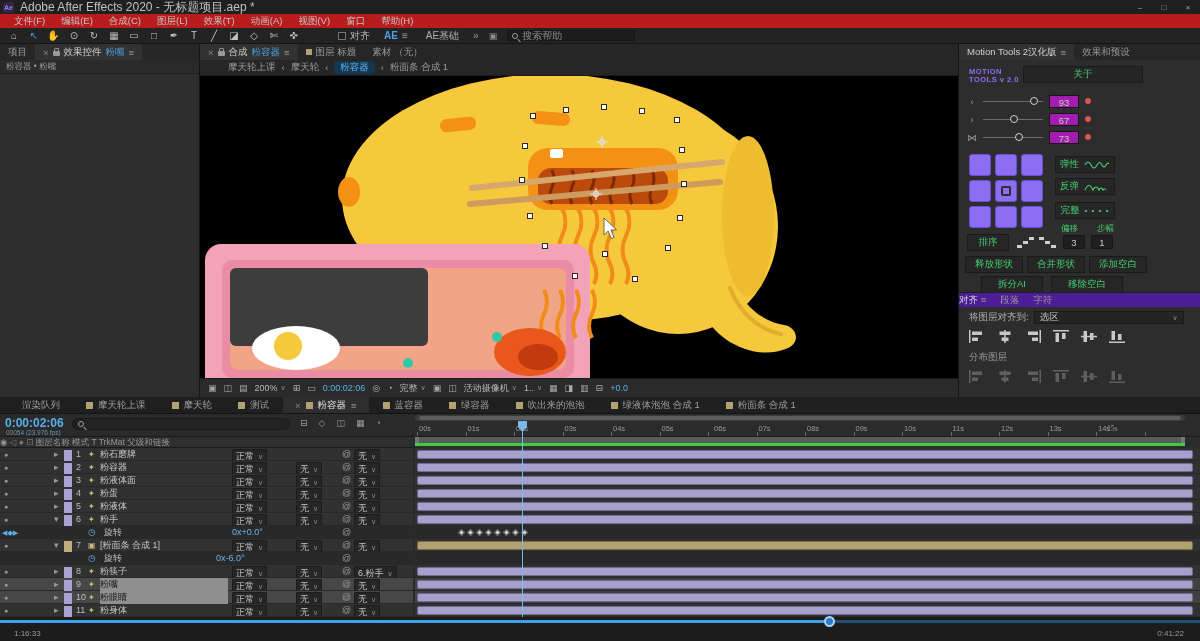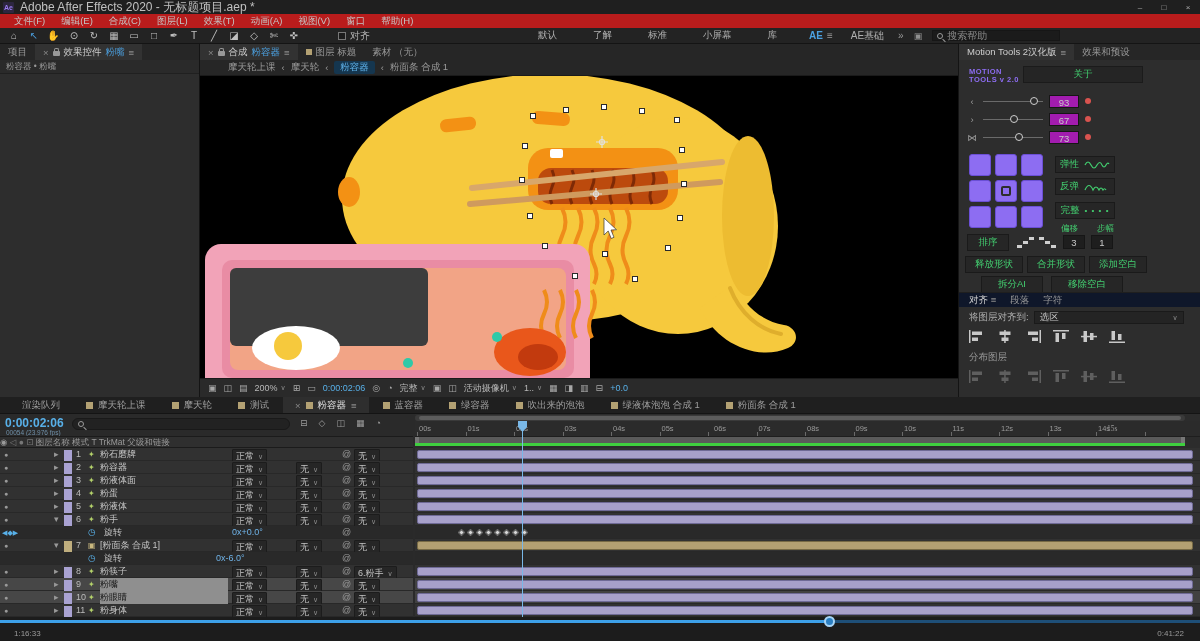--- a/index.html
+++ b/index.html
@@ -98,22 +98,22 @@
   .mt-cell.center::after { content:''; position:absolute; inset:5px; border:2px solid #2d2d2d; border-radius:2px; }
   .mt-btn { position:absolute; height:17px; background:#262626; border:1px solid #1a1a1a; color:#43cf70;
             display:flex; align-items:center; justify-content:center; gap:5px; }
   .mt-lbl { position:absolute; color:#43cf70; font-size:8.5px; }
   .mt-valbox { position:absolute; width:22px; height:14px; background:#1e1e1e; border:1px solid #161616;
                color:#c8c8c8; text-align:center; line-height:14px; }
   .stair { display:inline-block; }
   .dots-green { color:#43cf70; letter-spacing:1px; font-size:8px; }
 
   .align-sec { position:absolute; left:0; top:232px; width:242px; }
-  .align-tabs { height:15px; display:flex; gap:14px; padding-left:10px; align-items:center;
-                background:#0f172a; border-top:1px solid #1f1f1f; }
+  .align-tabs { height:15px; display:flex; gap:14px; align-items:center;
+                background:#4c1d95; border-top:1px solid #1f1f1f; }
   .align-tabs .t1 { color:#d5d5d5; }
   .align-tabs .t2 { color:#9a9a9a; }
   .align-to { display:flex; align-items:center; gap:5px; padding:4px 0 0 10px; color:#b0b0b0; }
   .align-dd { width:150px; height:13px; background:#242424; border:1px solid #1a1a1a; display:flex;
               align-items:center; justify-content:space-between; padding:0 5px; color:#c5c5c5; }
   .icon-row { display:flex; gap:12px; padding:6px 0 0 10px; }
   .icon-row.dim { opacity:.32; }
   .dist-lbl { padding:6px 0 0 10px; color:#9a9a9a; }
 
   
@@ -225,27 +225,20 @@
         <span class="tool">╱</span>
         <span class="tool">◪</span>
         <span class="tool">◇</span>
         <span class="tool">✄</span>
         <span class="tool">✜</span>
       </div>
     <div class="align-toggle">
       <span class="cb"></span>
       <span>对齐</span>
     </div>
-    <div class="workspaces" id="workspaces">
-        <span class="ws">默认</span>
-        <span class="ws">了解</span>
-        <span class="ws">标准</span>
-        <span class="ws">小屏幕</span>
-        <span class="ws">库</span>
-      </div>
     <span class="ae-badge">
       <span>AE</span><span class="pm">≡</span>
     </span>
     <span class="ae-basic">AE基础</span>
     <span class="more-btn">»</span>
     <span class="ws-extra">▣</span>
     <div class="searchbox">
       <span class="mag"></span>
       <span>搜索帮助</span>
     </div>

